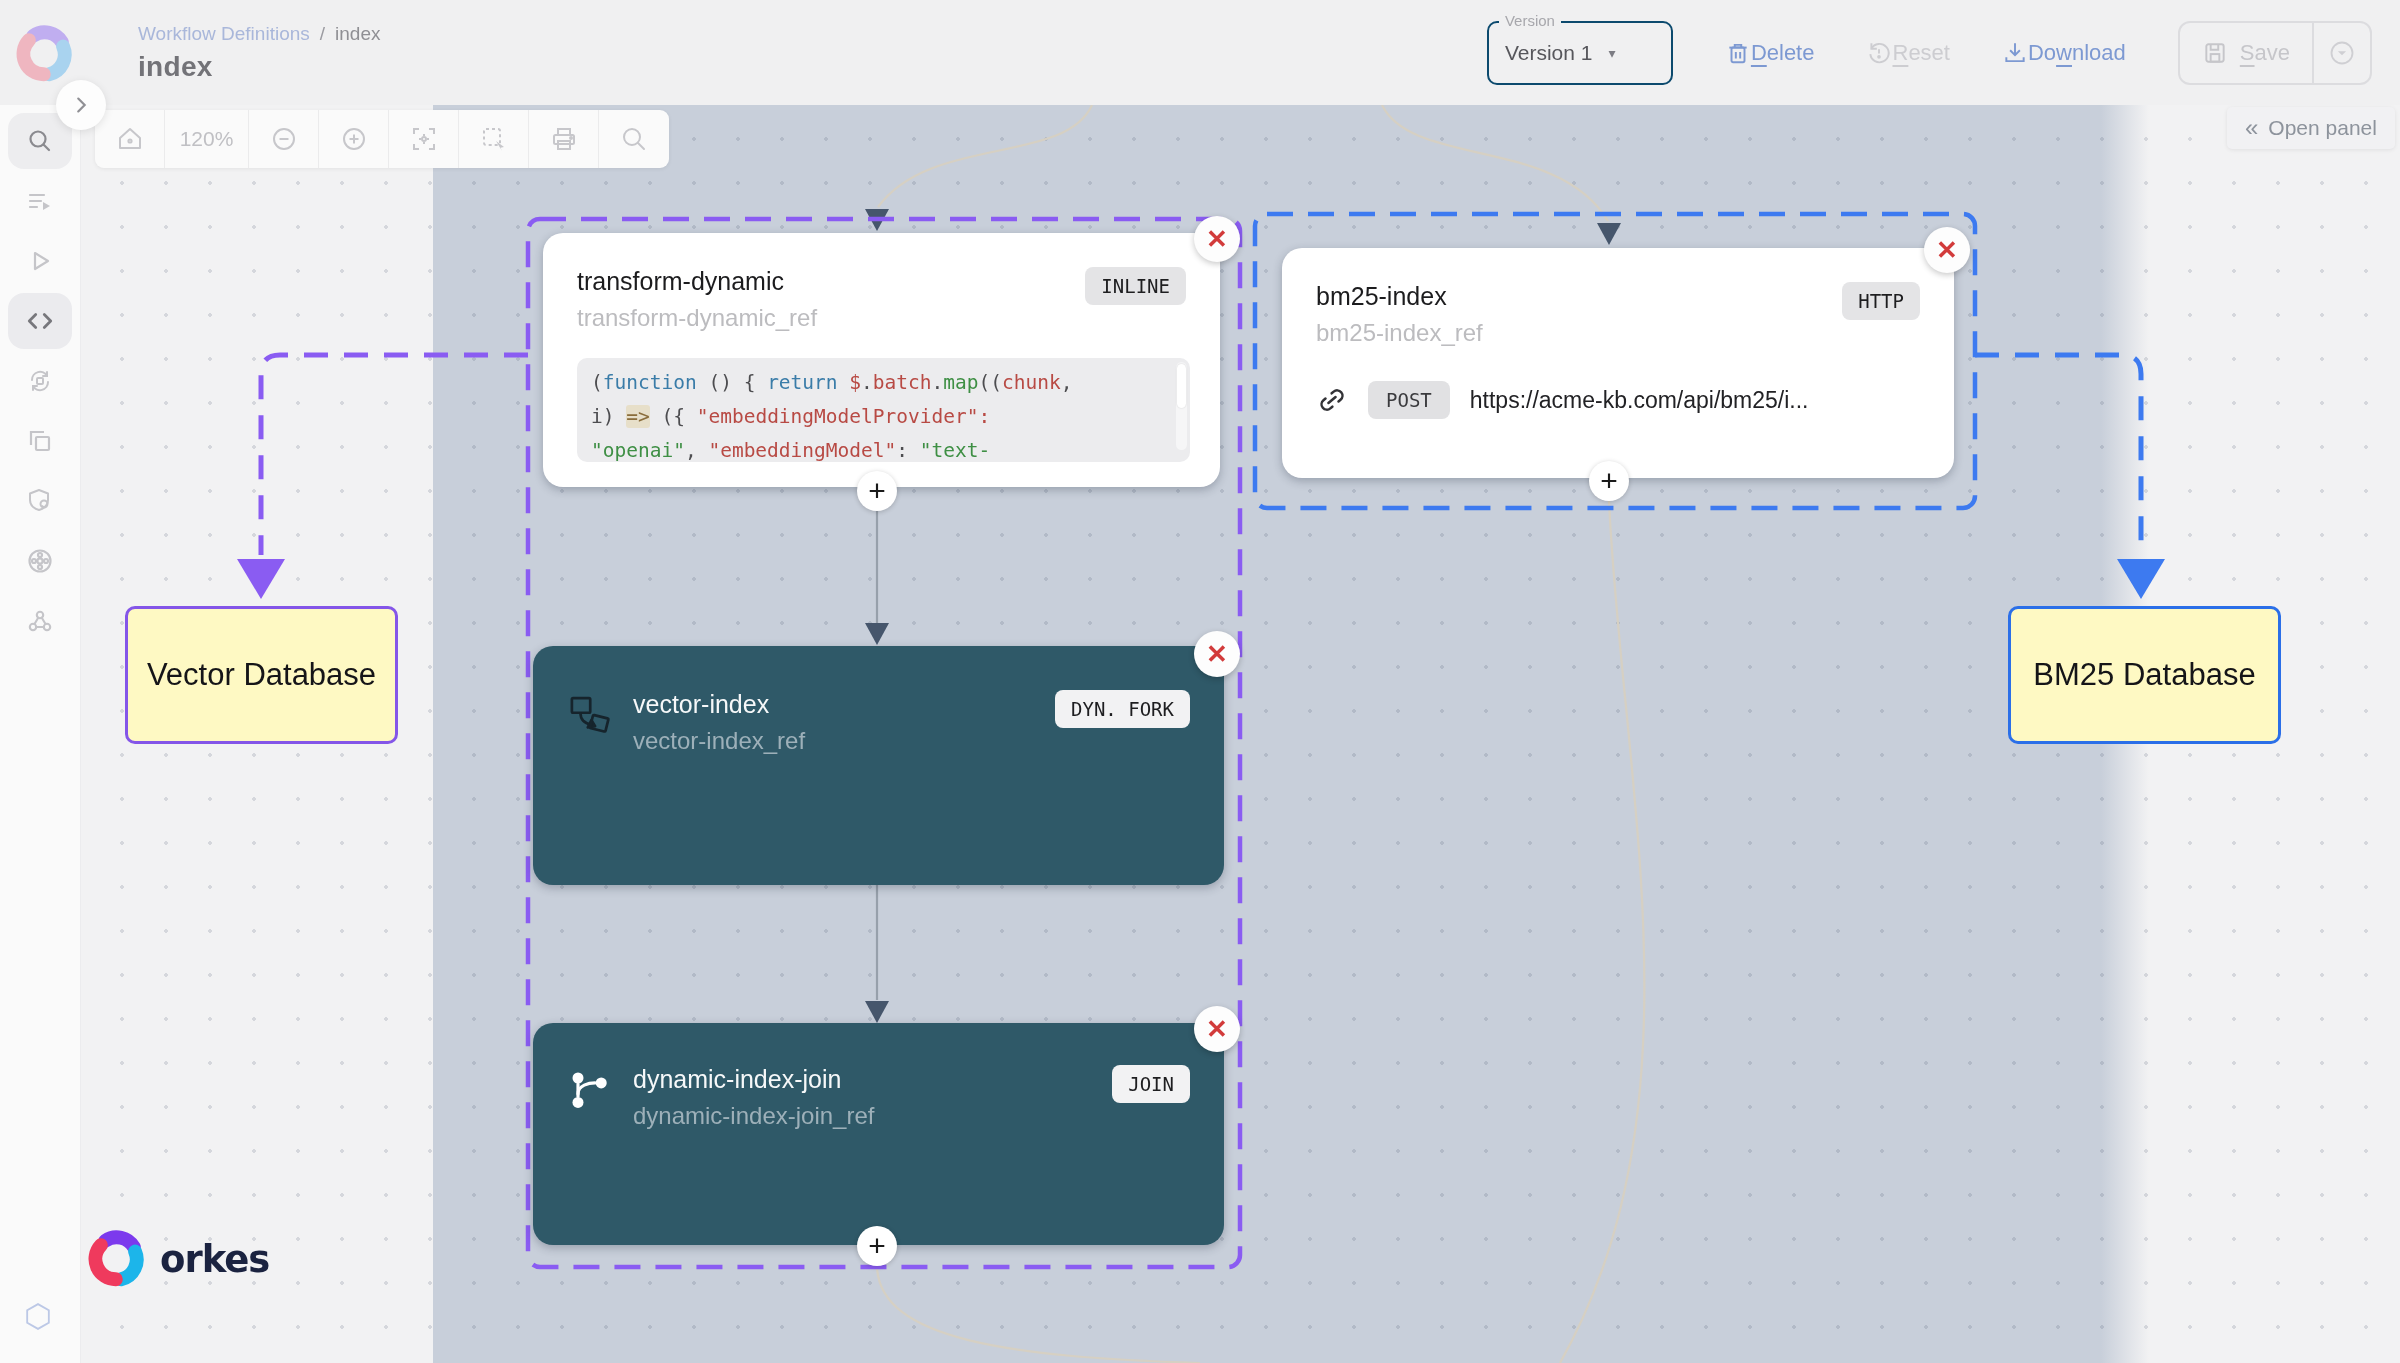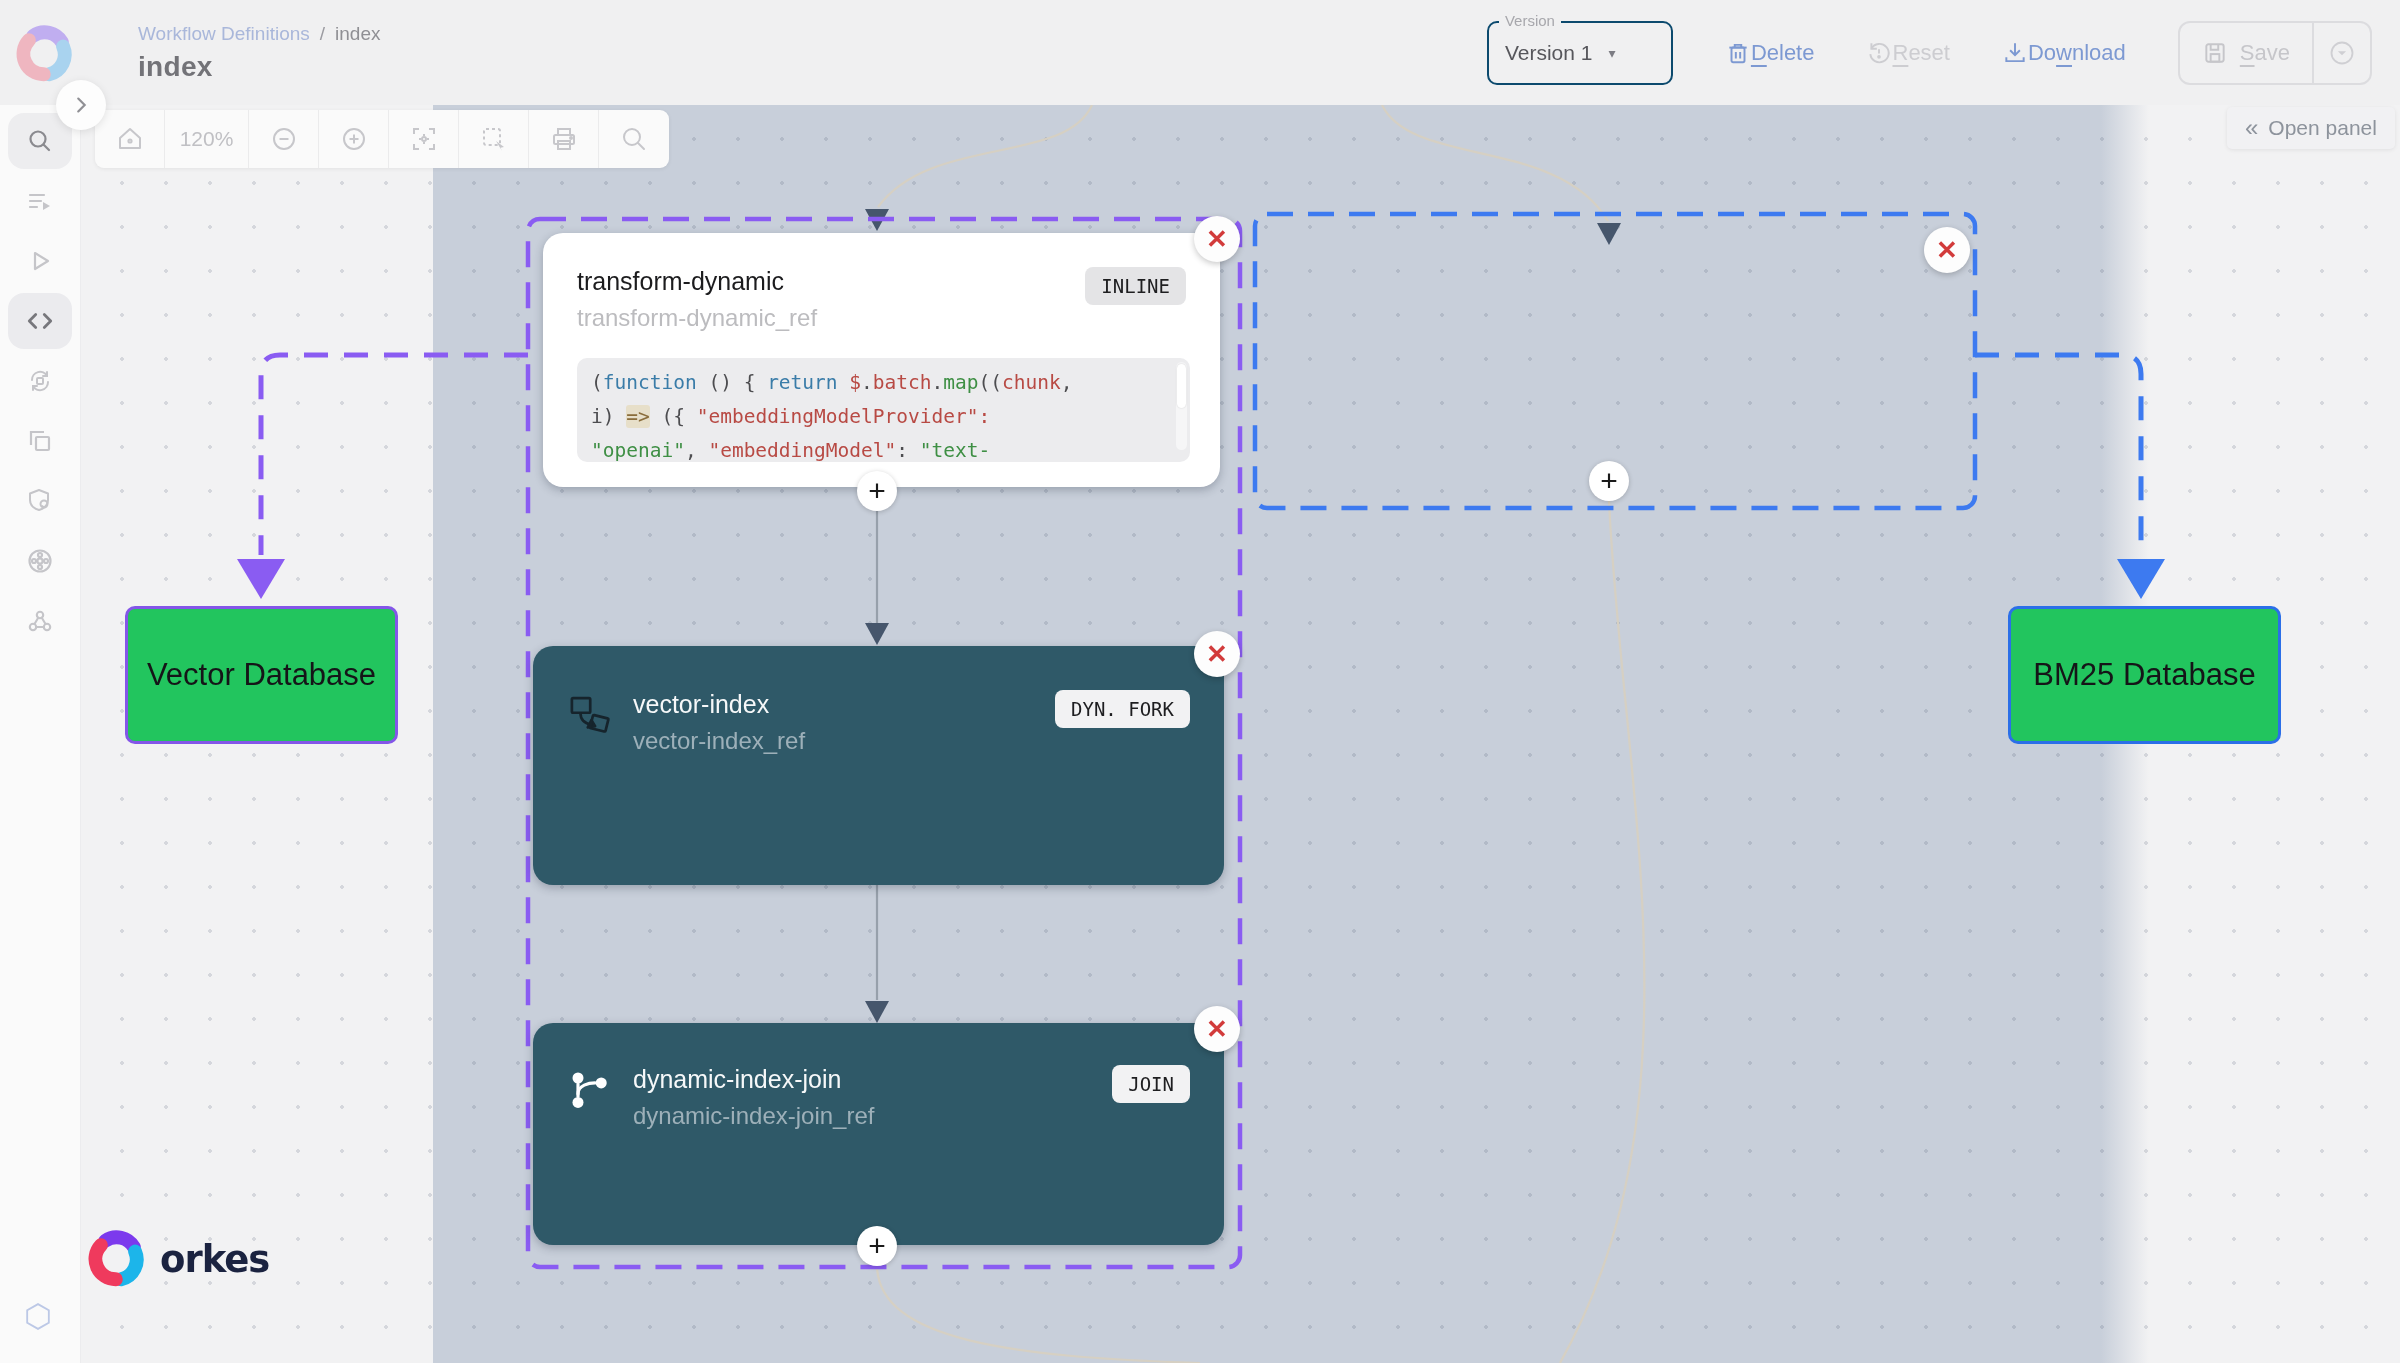--- a/index.html
+++ b/index.html
@@ -85,21 +85,21 @@
   
   .http-row{display:flex;align-items:center;gap:20px;margin:34px 30px 0 34px;}
   .method-badge{background:#e1e1e3;border-radius:8px;padding:8px 18px;font-size:19px;color:#3a3a3d;font-family:"DejaVu Sans Mono",monospace;}
   .url-text{font-size:23px;color:#222225;white-space:nowrap;overflow:hidden;}
   
   .xbtn{position:absolute;width:46px;height:46px;border-radius:50%;background:#fdfdfd;border:none;z-index:7;
     box-shadow:0 2px 6px rgba(0,0,0,.22);color:#d23b3b;font-size:26px;font-weight:bold;display:flex;align-items:center;justify-content:center;cursor:pointer;}
   .plusbtn{position:absolute;width:40px;height:40px;border-radius:50%;background:#ffffff;border:none;z-index:7;
     box-shadow:0 1px 5px rgba(0,0,0,.2);color:#1a1a1a;font-size:30px;font-weight:400;display:flex;align-items:center;justify-content:center;cursor:pointer;line-height:1;}
   
-  .db-box{position:absolute;width:267px;height:132px;background:#22c55e;border-radius:10px;z-index:5;
+  .db-box{position:absolute;width:267px;height:132px;background:#fef9c3;border-radius:10px;z-index:5;
     display:flex;align-items:center;justify-content:center;text-align:center;font-size:31px;line-height:1.15;color:#151518;font-weight:500;cursor:pointer;}
   .db-box.purple{border:3px solid #8456e8;}
   .db-box.blue{border:3px solid #2b6fe8;}
   
   .watermark{position:absolute;left:6px;top:1122px;display:flex;align-items:center;gap:10px;z-index:4;}
   .watermark .wordmark{font-size:37px;font-weight:700;color:#1b2340;letter-spacing:-1px;font-family:"DejaVu Sans",sans-serif;}
 </style>
 </head>
 <body>
 
@@ -357,20 +357,38 @@
         </div>
     </div>
   </div>
   <button class="xbtn" style="left:1114px;top:111px;">
       <span>✕</span>
     </button>
   <button class="plusbtn" style="left:777px;top:366px;">
       <span>+</span>
     </button>
 
+  <div class="card white" style="left:1202px;top:143px;width:672px;height:230px;">
+    <div class="card-head">
+      <div class="titles">
+        <div class="node-title">bm25-index</div>
+        <div class="node-ref">bm25-index_ref</div>
+      </div>
+      <div class="type-badge">HTTP</div>
+    </div>
+    <div class="http-row">
+      <svg width="32" height="32" viewBox="0 0 24 24" fill="none" stroke="#333337" stroke-width="1.9" stroke-linecap="round" transform="rotate(-40)">
+        <path d="M9 16H7a4 4 0 0 1 0-8h2"></path>
+          <path d="M15 8h2a4 4 0 0 1 0 8h-2"></path>
+          <path d="M8.5 12h7"></path>
+      </svg>
+      <span class="method-badge">POST</span>
+      <span class="url-text">https://acme-kb.com/api/bm25/i...</span>
+    </div>
+  </div>
   <button class="xbtn" style="left:1844px;top:122px;">
       <span>✕</span>
     </button>
   <button class="plusbtn" style="left:1509px;top:356px;">
       <span>+</span>
     </button>
 
   <div class="card teal" style="left:453px;top:541px;width:691px;height:239px;">
     <div class="card-head" style="padding-top:44px;">
       <svg class="node-icon" width="44" height="44" viewBox="0 0 36 36" fill="none" stroke="#16242c" stroke-width="2.2" stroke-linejoin="round">

